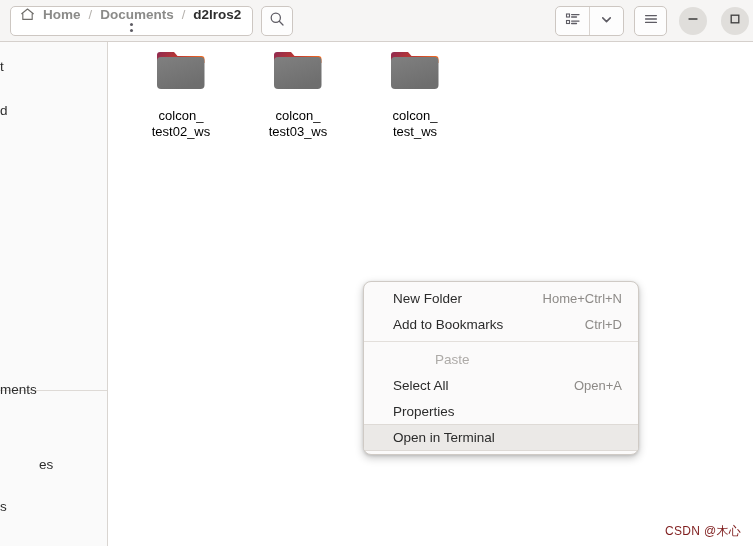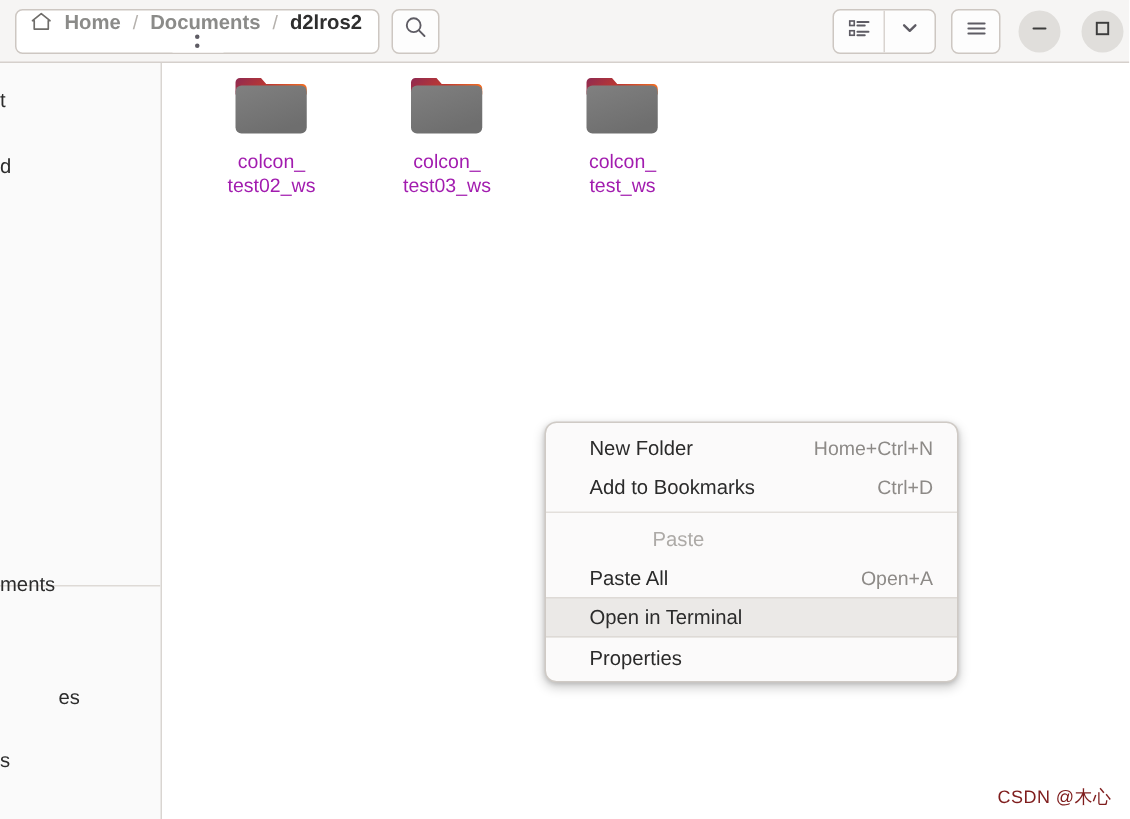--- a/index.html
+++ b/index.html
@@ -220,24 +220,24 @@
     display: flex;
     flex-direction: column;
     align-items: center;
   }
   .folder-icon {
     width: 58px;
     height: 48px;
     position: relative;
   }
   .folder-label {
-    margin-top: 6px;
+    margin-top: 14px;
     font-size: 13px;
     line-height: 16px;
-    color: #a21caf;
+    color: #000000;
     text-align: center;
     word-break: break-all;
     max-width: 96px;
   }
 
   
   .ctx-menu {
     position: absolute;
     left: 363px;
     top: 281px;
@@ -498,33 +498,33 @@
       </div>
 
       <div class="ctx-sep"></div>
 
       <div class="ctx-item disabled">
         <span class="ctx-label">Paste</span>
         <span class="ctx-accel"></span>
       </div>
 
       <div class="ctx-item">
-        <span class="ctx-label">Paste All</span>
+        <span class="ctx-label">Select All</span>
         <span class="ctx-accel">Open+A</span>
+      </div>
+
+      <div class="ctx-item">
+        <span class="ctx-label">Properties</span>
+        <span class="ctx-accel"></span>
       </div>
 
       <div class="ctx-item sel">
         <span class="ctx-label">Open in Terminal</span>
         <span class="ctx-accel"></span>
       </div>
 
-      <div class="ctx-item">
-        <span class="ctx-label">Properties</span>
-        <span class="ctx-accel"></span>
-      </div>
-
     </div>
 
     <div class="watermark">CSDN @木心</div>
 
   </div>
 
 </div>
 
 </body></html>

